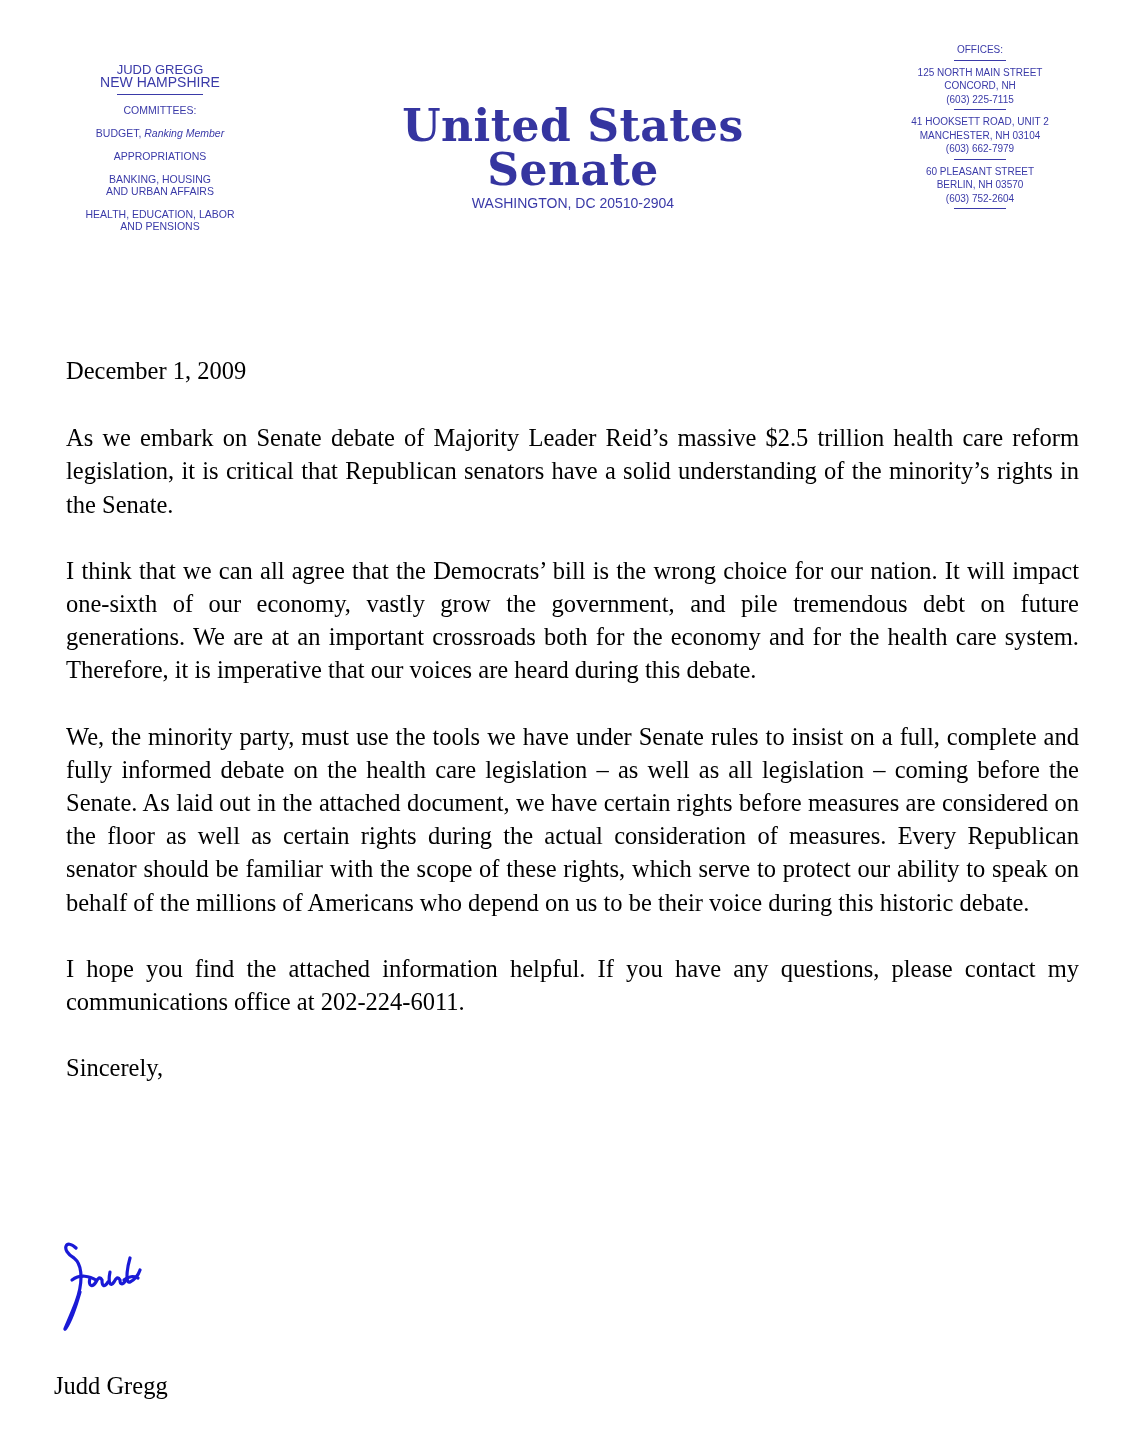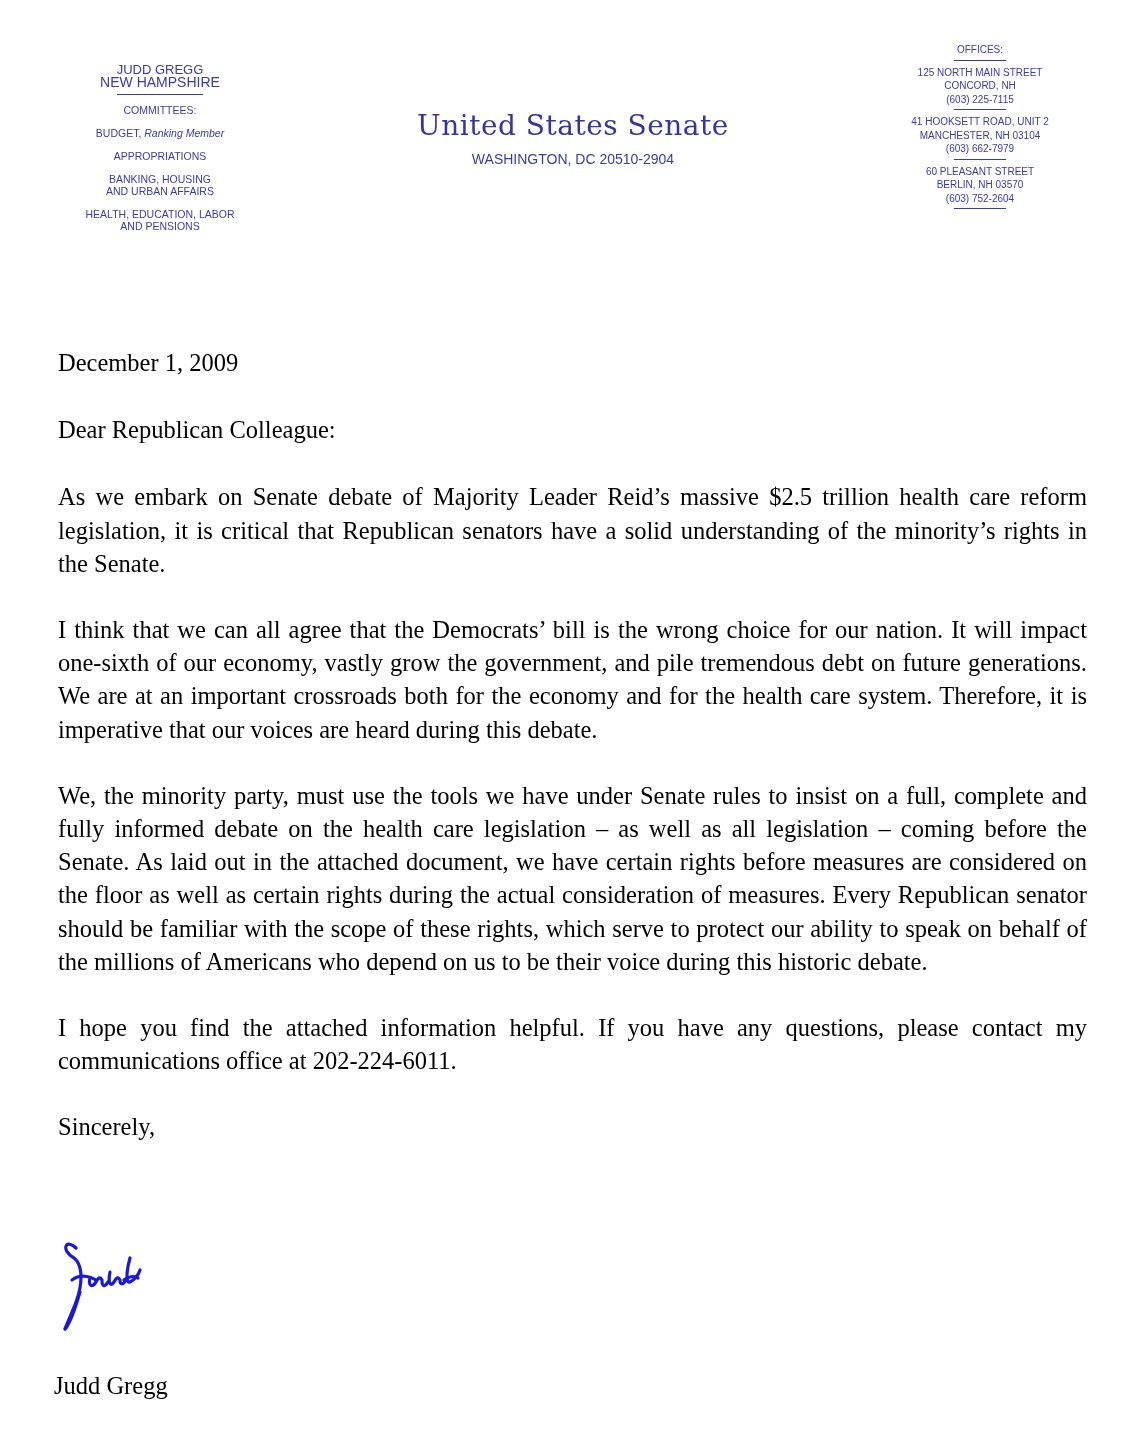--- a/index.html
+++ b/index.html
@@ -5,27 +5,27 @@
   html, body { margin: 0; padding: 0; background: #ffffff; }
   body { width: 1144px; height: 1450px; position: relative; overflow: hidden; }
   .letterhead { position: absolute; top: 0; left: 0; width: 1144px; height: 290px; color: #3a3aa8; font-family: "Liberation Sans", sans-serif; }
   .lh-left { position: absolute; left: 60px; top: 63px; width: 200px; text-align: center; }
   .lh-left .name { font-size: 13px; line-height: 14px; }
   .lh-left .state { font-size: 14px; line-height: 11px; }
   .lh-left .rule { width: 86px; height: 1px; background: #3a3aa8; margin: 6px auto 9px; }
   .lh-left .small { font-size: 10.5px; line-height: 12px; margin-bottom: 11px; }
   .lh-left .small i { font-style: italic; }
   .lh-center { position: absolute; left: 380px; top: 104px; width: 386px; text-align: center; }
-  .lh-center .senate { font-family: "DejaVu Serif", serif; font-weight: normal; font-size: 28px; line-height: 44px; letter-spacing: 0.5px; color: #3535a0; }
+  .lh-center .senate { font-family: "DejaVu Serif", serif; font-weight: bold; font-size: 44px; line-height: 44px; letter-spacing: 0.5px; color: #3535a0; }
   .lh-center .addr { font-size: 14px; line-height: 23px; }
   .lh-right { position: absolute; left: 890px; top: 43px; width: 180px; text-align: center; }
   .lh-right .small { font-size: 10px; line-height: 13.5px; }
   .lh-right .rule { width: 52px; height: 1px; background: #3a3aa8; margin: 3px auto 5px; }
   .letter { position: absolute; left: 54px; top: 342px; width: 1037px; font-family: "Liberation Serif", serif; font-size: 24.5px; line-height: 33.2px; color: #000; }
-  .letter p { margin: 4px; }
+  .letter p { margin: 12px; }
   .date { margin-bottom: 34px !important; }
   .salutation { margin-bottom: 34px !important; }
   .para { text-align: justify; margin-bottom: 33px !important; }
   .closing { margin-top: 0; }
   .signature { position: absolute; left: 54px; top: 1236px; width: 120px; height: 100px; }
   .signer { position: absolute; left: 54px; top: 1371px; font-family: "Liberation Serif", serif; font-size: 24.5px; line-height: 30px; color: #000; }
 </style>
 </head>
 <body>
 
@@ -67,21 +67,20 @@
       <div class="small">60 PLEASANT STREET</div>
       <div class="small">BERLIN, NH 03570</div>
       <div class="small">(603) 752-2604</div>
     </div>
     <div class="rule"></div>
   </div>
 </div>
 
 <div class="letter">
   <p class="date">December 1, 2009</p>
-  <p class="salutation">Dear Republican Colleague:</p>
   <p class="para">As we embark on Senate debate of Majority Leader Reid’s massive $2.5 trillion health care reform legislation, it is critical that Republican senators have a solid understanding of the minority’s rights in the Senate.</p>
   <p class="para">I think that we can all agree that the Democrats’ bill is the wrong choice for our nation.  It will impact one-sixth of our economy, vastly grow the government, and pile tremendous debt on future generations. We are at an important crossroads both for the economy and for the health care system. Therefore, it is imperative that our voices are heard during this debate.</p>
   <p class="para">We, the minority party, must use the tools we have under Senate rules to insist on a full, complete and fully informed debate on the health care legislation – as well as all legislation – coming before the Senate. As laid out in the attached document, we have certain rights before measures are considered on the floor as well as certain rights during the actual consideration of measures. Every Republican senator should be familiar with the scope of these rights, which serve to protect our ability to speak on behalf of the millions of Americans who depend on us to be their voice during this historic debate.</p>
   <p class="para">I hope you find the attached information helpful. If you have any questions, please contact my communications office at 202-224-6011.</p>
   <p class="closing">Sincerely,</p>
 </div>
 
 <svg class="signature" viewBox="0 0 120 100">
   <g fill="none" stroke="#1a1ad6" stroke-width="3.2" stroke-linecap="round" stroke-linejoin="round">
     <path d="M22 12 C12 2, 6 14, 20 22 C30 30, 28 50, 22 66 C16 82, 8 98, 12 92 C16 86, 22 70, 26 56"></path>

